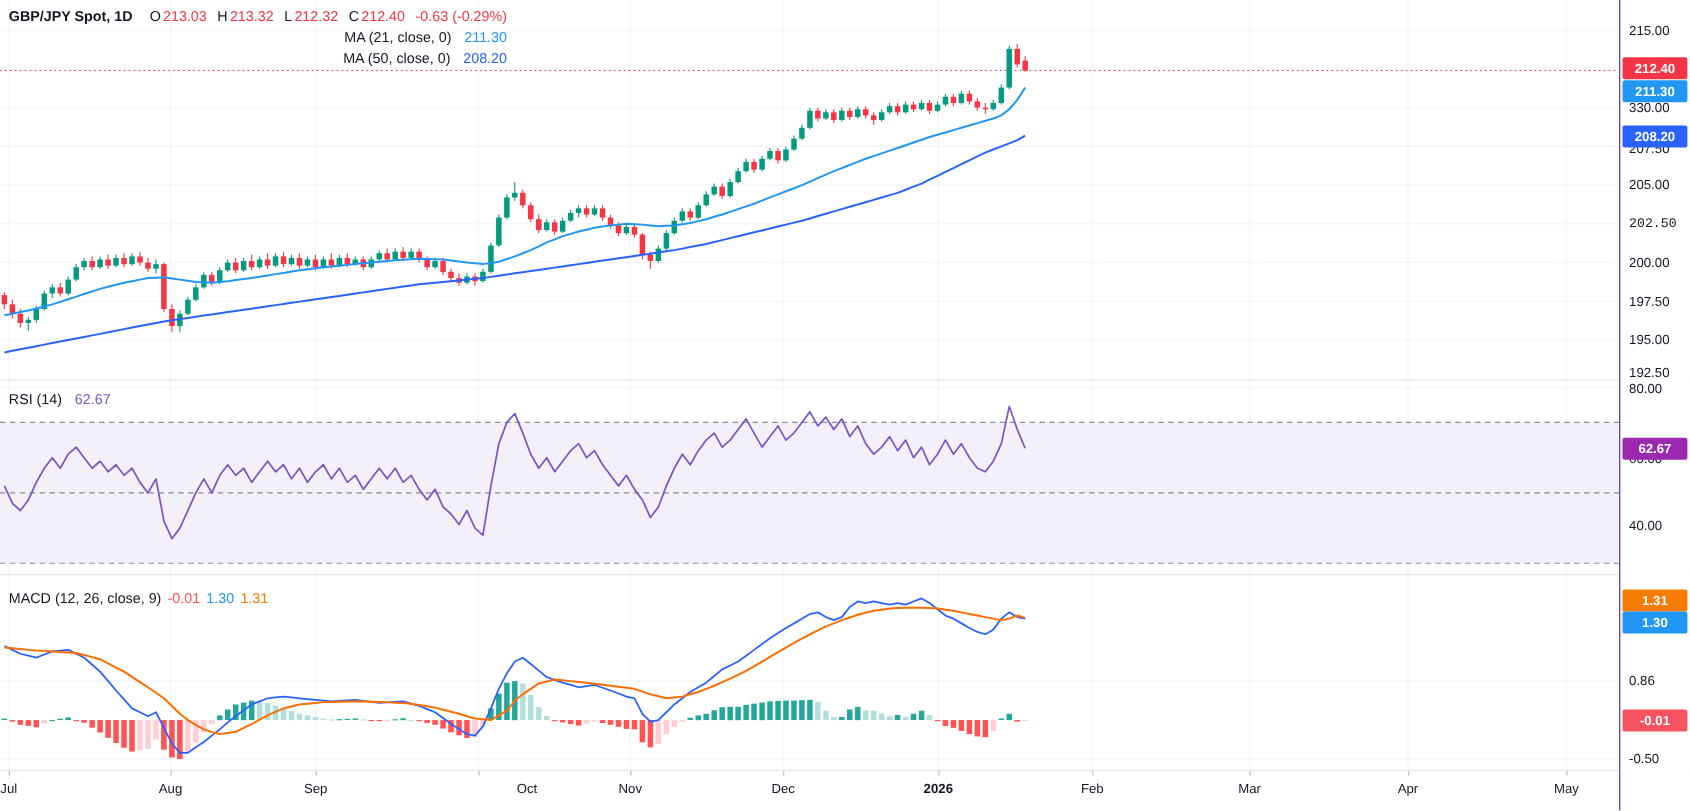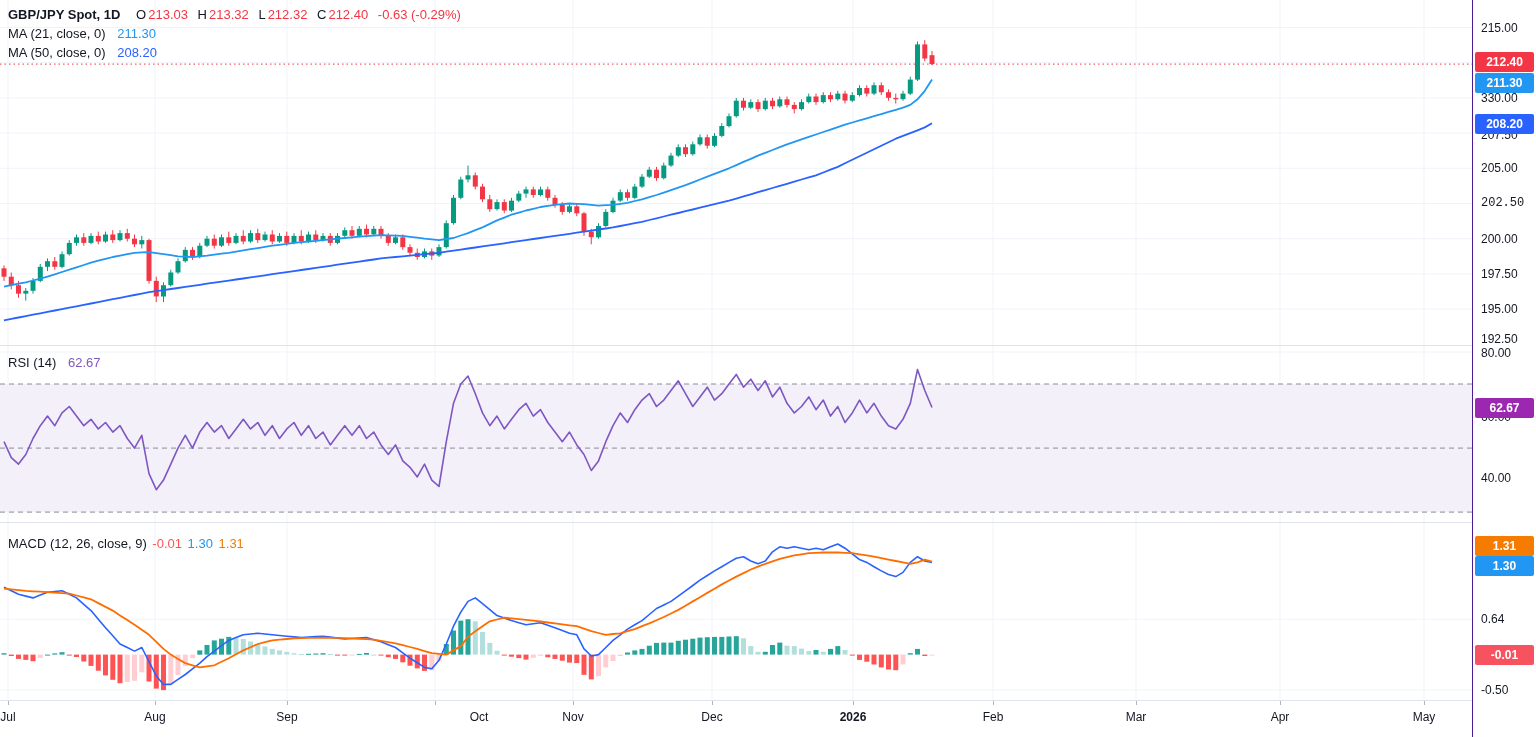--- a/index.html
+++ b/index.html
@@ -14,21 +14,21 @@
   .sep{position:absolute;left:0;width:1536px;height:1px;background:#E0E3EB;z-index:6;}
   #time-axis{position:absolute;left:0;top:701px;width:1472px;height:36px;background:#fff;z-index:5;}
   .month-label{position:absolute;top:9px;transform:translateX(-50%);font-size:12px;color:#131722;white-space:nowrap;}
   .month-label.bold{font-weight:700;}
   .month-tick{position:absolute;top:0;width:1px;height:4px;background:#B2B5BE;}
   #price-axis{position:absolute;left:1472px;top:0;width:64px;height:737px;background:#fff;border-left:1px solid #4c1d95;z-index:7;}
   .axis-label{position:absolute;left:8px;height:16px;line-height:16px;font-size:12px;color:#131722;white-space:nowrap;}
   .axis-badge{position:absolute;left:2px;width:59px;height:20px;line-height:20px;border-radius:2px;
               color:#fff;font-size:12px;font-weight:600;text-align:center;white-space:nowrap;}
   .legend{position:absolute;left:8px;z-index:8;font-size:13px;white-space:nowrap;}
-  .legend .row{height:19px;line-height:19px;}
+  .legend .row{height:19px;line-height:19px;text-align:right;}
   .legend .title{font-weight:600;color:#131722;margin-right:6px;}
   .legend .lbl{color:#131722;margin-left:6px;}
   .legend .val{margin-left:2px;}
   .red{color:#F23645;}
   .val-ma21{color:#2196F3;}
   .val-ma50{color:#2962FF;}
   .val-rsi{color:#7E57C2;}
   .val-hist{color:#FF5252;margin-left:8px;}
   .val-macd{color:#2196F3;margin-left:8px;}
   .val-sig{color:#F57C00;margin-left:8px;}
@@ -566,21 +566,21 @@
       <div class="axis-label" style="top: 127px;">207.50</div>
       <div class="axis-label" style="top: 160px;">205.00</div>
       <div class="axis-label" style="top: 195px; font-family: Liberation Mono, monospace;">202.50</div>
       <div class="axis-label" style="top: 231px;">200.00</div>
       <div class="axis-label" style="top: 266px;">197.50</div>
       <div class="axis-label" style="top: 301px;">195.00</div>
       <div class="axis-label" style="top: 331px;">192.50</div>
       <div class="axis-label" style="top: 345px;">80.00</div>
       <div class="axis-label" style="top: 409px;">60.00</div>
       <div class="axis-label" style="top: 470px;">40.00</div>
-      <div class="axis-label" style="top: 611px;">0.64</div>
+      <div class="axis-label" style="top: 611px;">0.86</div>
       <div class="axis-label" style="top: 682px;">-0.50</div>
       <div class="axis-badge" style="top: 52px; background: rgb(242, 54, 69);">212.40</div>
       <div class="axis-badge" style="top: 73px; background: rgb(33, 150, 243);">211.30</div>
       <div class="axis-badge" style="top: 114px; background: rgb(41, 98, 255);">208.20</div>
       <div class="axis-badge" style="top: 398px; background: rgb(156, 39, 176);">62.67</div>
       <div class="axis-badge" style="top: 536px; background: rgb(245, 124, 0);">1.31</div>
       <div class="axis-badge" style="top: 556px; background: rgb(33, 150, 243);">1.30</div>
       <div class="axis-badge" style="top: 645px; background: rgb(247, 82, 95);">-0.01</div>
     </div>
 </div>

